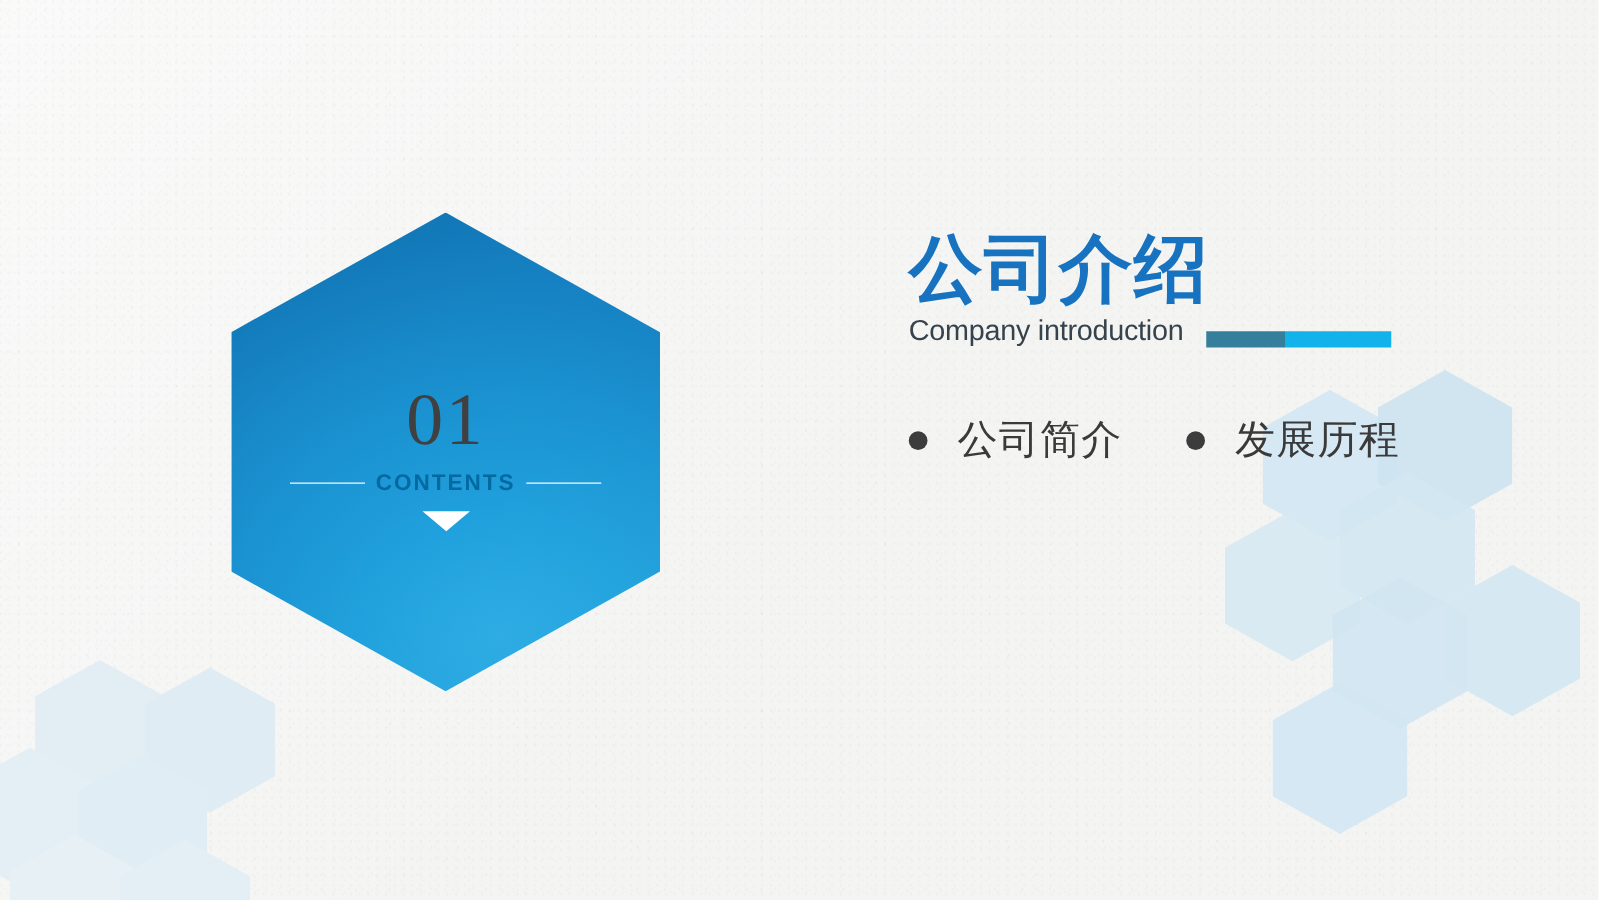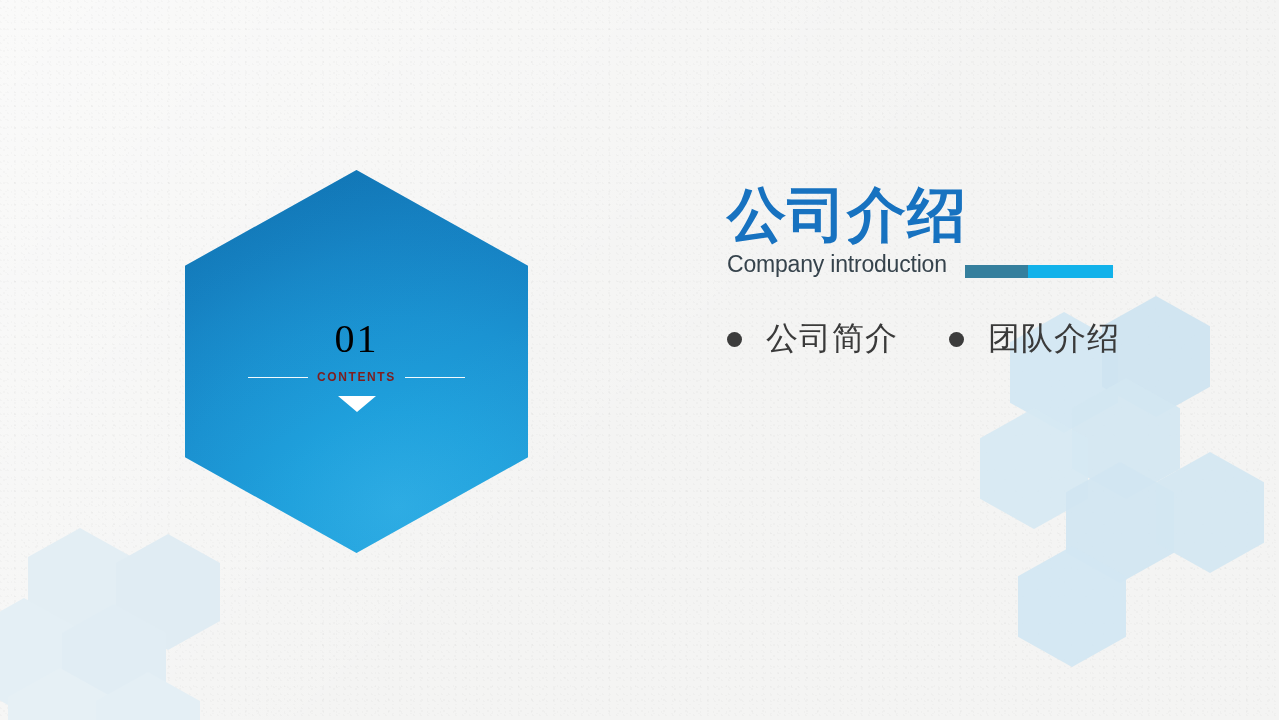--- a/index.html
+++ b/index.html
@@ -70,43 +70,43 @@
     inset: 0;
     display: flex;
     flex-direction: column;
     align-items: center;
     justify-content: center;
     padding-top: 8px;
     box-sizing: border-box;
   }
   #hex-number {
     font-family: "Liberation Serif", "DejaVu Serif", serif;
-    font-size: 40px;
+    font-size: 59px;
     line-height: 1;
-    color: #000000;
+    color: #404040;
     letter-spacing: 2px;
     font-weight: 400;
   }
   #contents-row {
     display: flex;
     align-items: center;
     gap: 9px;
     margin-top: 11px;
   }
   #contents-row .rule {
     display: block;
     width: 60px;
     height: 1px;
     background: #ffffff;
     opacity: 0.95;
   }
   #contents-label {
-    font-size: 12px;
+    font-size: 18px;
     font-weight: bold;
-    color: #7f1d1d;
+    color: #0369a1;
     letter-spacing: 1.6px;
   }
   #hex-caret {
     margin-top: 12px;
     width: 0;
     height: 0;
     border-left: 19px solid transparent;
     border-right: 19px solid transparent;
     border-top: 16px solid #ffffff;
   }
@@ -145,21 +145,21 @@
     display: flex;
     margin-left: 18px;
     height: 13px;
     width: 148px;
     flex: 0 0 auto;
   }
   #accent-bar .seg-dark { width: 63px; background: #357f9d; }
   #accent-bar .seg-light { flex: 1; background: #12b2ea; }
 
   #bullet-grid {
-    margin-top: 39px;
+    margin-top: 52px;
     display: grid;
     grid-template-columns: 222px 1fr;
     row-gap: 22px;
     column-gap: 0;
     text-align: center;
   }
   .bullet-item {
     display: flex;
     align-items: center;
   }
@@ -228,18 +228,18 @@
       </span>
     </div>
 
     <div id="bullet-grid">
       <div class="bullet-item">
         <span class="bullet-dot"></span>
         <span class="bullet-text">公司简介</span>
       </div>
       <div class="bullet-item">
         <span class="bullet-dot"></span>
-        <span class="bullet-text">团队介绍</span>
+        <span class="bullet-text">发展历程</span>
       </div>
     </div>
   </div>
 
 </div>
 
 </body></html>

